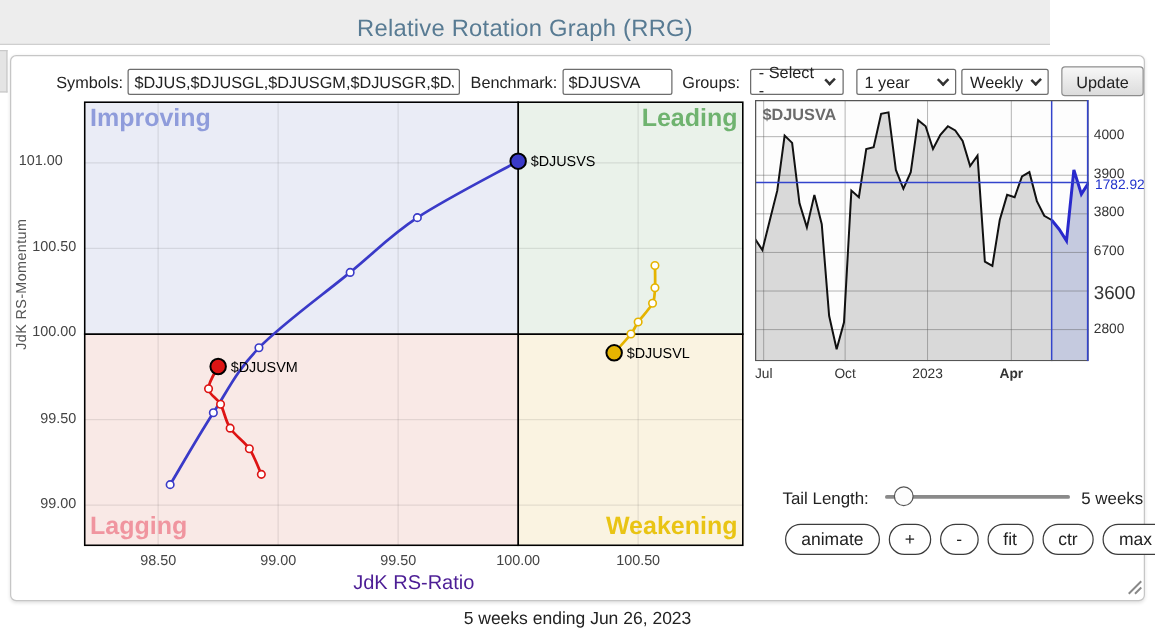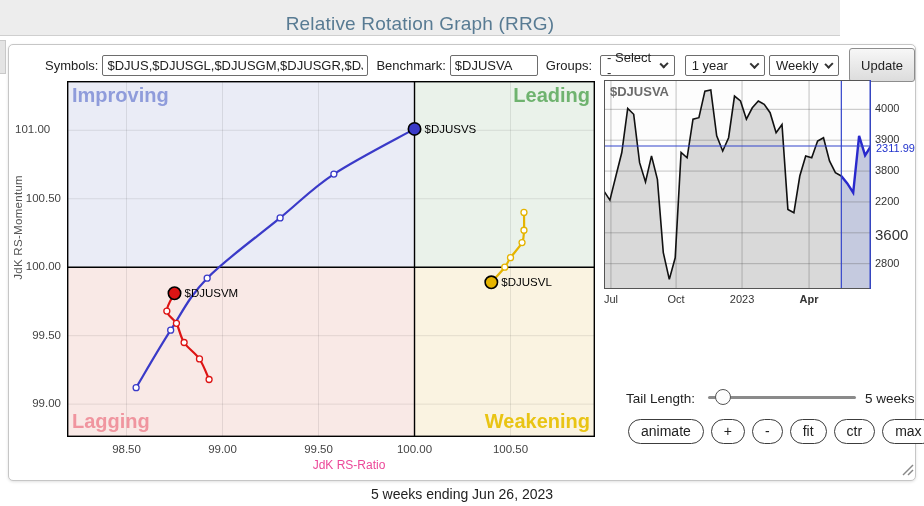--- a/index.html
+++ b/index.html
@@ -14,26 +14,26 @@
 
   .panel { position:absolute; left:8px; top:44px; width:908px; height:437px;
     background:#fff; border:1px solid #c6c6c6; border-radius:5px; box-shadow:0 1px 3px rgba(0,0,0,.12); }
 
   
   .toolbar { position:absolute; left:0; top:5px; width:100%; height:30px; display:flex; align-items:center; padding-left:36px; }
   .tb-label { font-size:13px; color:#222; margin:0 4px 0 8px; white-space:nowrap; }
   .tb-input { font-family:"Liberation Sans",sans-serif; font-size:13px; color:#222; border:1px solid #6d6d6d; background:#fff; height:21px; padding:1px 4px; border-radius:2px; }
   .fake-select { display:inline-flex; align-items:center; justify-content:space-between; border:1px solid #6d6d6d; border-radius:2px; background:#fff; height:21px; font-size:13px; color:#222; padding:0 6px; margin-left:4px; cursor:default; }
   .chev { width:7px; height:7px; border-right:2px solid #333; border-bottom:2px solid #333; transform:rotate(45deg) translate(-1px,-1px); margin-left:8px; }
-  .update-btn { margin-left:10px; font-family:"Liberation Sans",sans-serif; font-size:13px; color:#222; background:linear-gradient(#f7f7f7,#dcdcdc); border:1px solid #8d8d8d; border-radius:3px; padding:2px 11px; height:34px; }
+  .update-btn { margin-left:10px; font-family:"Liberation Sans",sans-serif; font-size:13px; color:#222; background:linear-gradient(#f7f7f7,#dcdcdc); border:1px solid #8d8d8d; border-radius:3px; padding:2px 11px; height:24px; }
 
   
   .rrg-wrap { position:absolute; left:58px; top:36px; width:528px; height:356px; }
   .rrg-ylabel { position:absolute; left:3px; top:130px; font-size:11.5px; color:#555; writing-mode:vertical-rl; transform:rotate(180deg); letter-spacing:0.3px; }
-  .rrg-xlabel { position:absolute; left:340px; top:413px; transform:translateX(-50%); font-size:12px; color:#ec4899; }
+  .rrg-xlabel { position:absolute; left:322px; top:413px; transform:translateX(-50%); font-size:16px; color:#4c1d95; }
   .tick { position:absolute; font-size:11.5px; color:#444; white-space:nowrap; }
   .quad-label { position:absolute; font-size:20px; font-weight:bold; }
 
   
   .price-wrap { position:absolute; left:595px; top:35px; width:267px; height:209px; }
   .price-title { position:absolute; left:601px; top:39px; font-size:13px; font-weight:bold; color:#6b6b6b; }
   .price-lastlabel { position:absolute; left:867px; font-size:11px; color:#2233cc; }
 
   
   .tail-label { position:absolute; left:617px; top:346px; font-size:13.5px; color:#222; }
@@ -153,25 +153,25 @@
         <line x1="205.056" y1="0" x2="205.056" y2="209" stroke="rgba(90,90,90,0.45)" stroke-width="0.8"></line>
         <polyline points="0.0,111.1 5.9,120.1 11.9,96.0 17.8,72.5 23.7,28.4 29.7,34.3 35.6,82.7 41.5,101.9 47.5,75.9 53.4,99.4 59.3,172.6 65.3,199.4 71.2,177.8 77.1,72.5 83.1,77.8 89.0,39.2 94.9,37.7 100.9,11.1 106.8,9.9 112.7,55.9 118.7,71.0 124.6,57.7 130.5,16.1 136.5,21.0 142.4,39.2 148.3,27.8 154.3,21.0 160.2,24.4 166.1,32.7 172.1,52.8 178.0,44.5 183.9,129.4 189.9,132.7 195.8,96.0 201.7,75.9 207.7,77.8 213.6,61.1 219.5,57.7 225.5,80.9 231.4,92.6 237.3,96.0" fill="none" stroke="#111111" stroke-width="1.6"></polyline>
         <polyline points="237.3,96.0 243.3,103.4 249.2,112.7 255.1,55.9 261.1,75.3 267.0,66.0" fill="none" stroke="#2929cc" stroke-width="2.4"></polyline>
         <line x1="237.33333333333331" y1="0" x2="237.33333333333331" y2="209" stroke="#3344cc" stroke-width="1.2"></line>
         <line x1="0" y1="66.00942392909901" x2="267" y2="66.00942392909901" stroke="#3344cc" stroke-width="1.1"></line>
         <rect x="0.5" y="0.5" width="266" height="208" fill="none" stroke="#555" stroke-width="1"></rect>
         <line x1="266.2" y1="0" x2="266.2" y2="209" stroke="#3344cc" stroke-width="1.4"></line>
       </svg>
   </div>
   <div class="price-title">$DJUSVA</div>
-  <div class="price-lastlabel" id="price-lastlabel" style="top: 97.0094px;">2311.99</div>
+  <div class="price-lastlabel" id="price-lastlabel" style="top: 97.0094px;">1782.92</div>
   <div id="price-ticks">
       <div class="tick" style="left: 866px; top: 211.685px; font-size: 11px; color: rgb(51, 51, 51);">2800</div>
       <div class="tick" style="left: 866px; top: 180.814px; font-size: 15px; color: rgb(51, 51, 51);">3600</div>
-      <div class="tick" style="left: 866px; top: 149.942px; font-size: 11px; color: rgb(51, 51, 51);">2200</div>
+      <div class="tick" style="left: 866px; top: 149.942px; font-size: 11px; color: rgb(51, 51, 51);">6700</div>
       <div class="tick" style="left: 866px; top: 119.071px; font-size: 11px; color: rgb(51, 51, 51);">3800</div>
       <div class="tick" style="left: 866px; top: 88.1994px; font-size: 11px; color: rgb(51, 51, 51);">3900</div>
       <div class="tick" style="left: 866px; top: 57.3279px; font-size: 11px; color: rgb(51, 51, 51);">4000</div>
       <div class="tick" style="left: 601.942px; top: 248px; transform: translateX(-50%); font-size: 11px; color: rgb(51, 51, 51);">Jul</div>
       <div class="tick" style="left: 667.09px; top: 248px; transform: translateX(-50%); font-size: 11px; color: rgb(51, 51, 51);">Oct</div>
       <div class="tick" style="left: 733.039px; top: 248px; transform: translateX(-50%); font-size: 11px; color: rgb(51, 51, 51);">2023</div>
       <div class="tick" style="left: 800.056px; top: 248px; transform: translateX(-50%); font-size: 11px; color: rgb(51, 51, 51); font-weight: bold;">Apr</div>
     </div>
 
   <div class="tail-label">Tail Length:</div>

